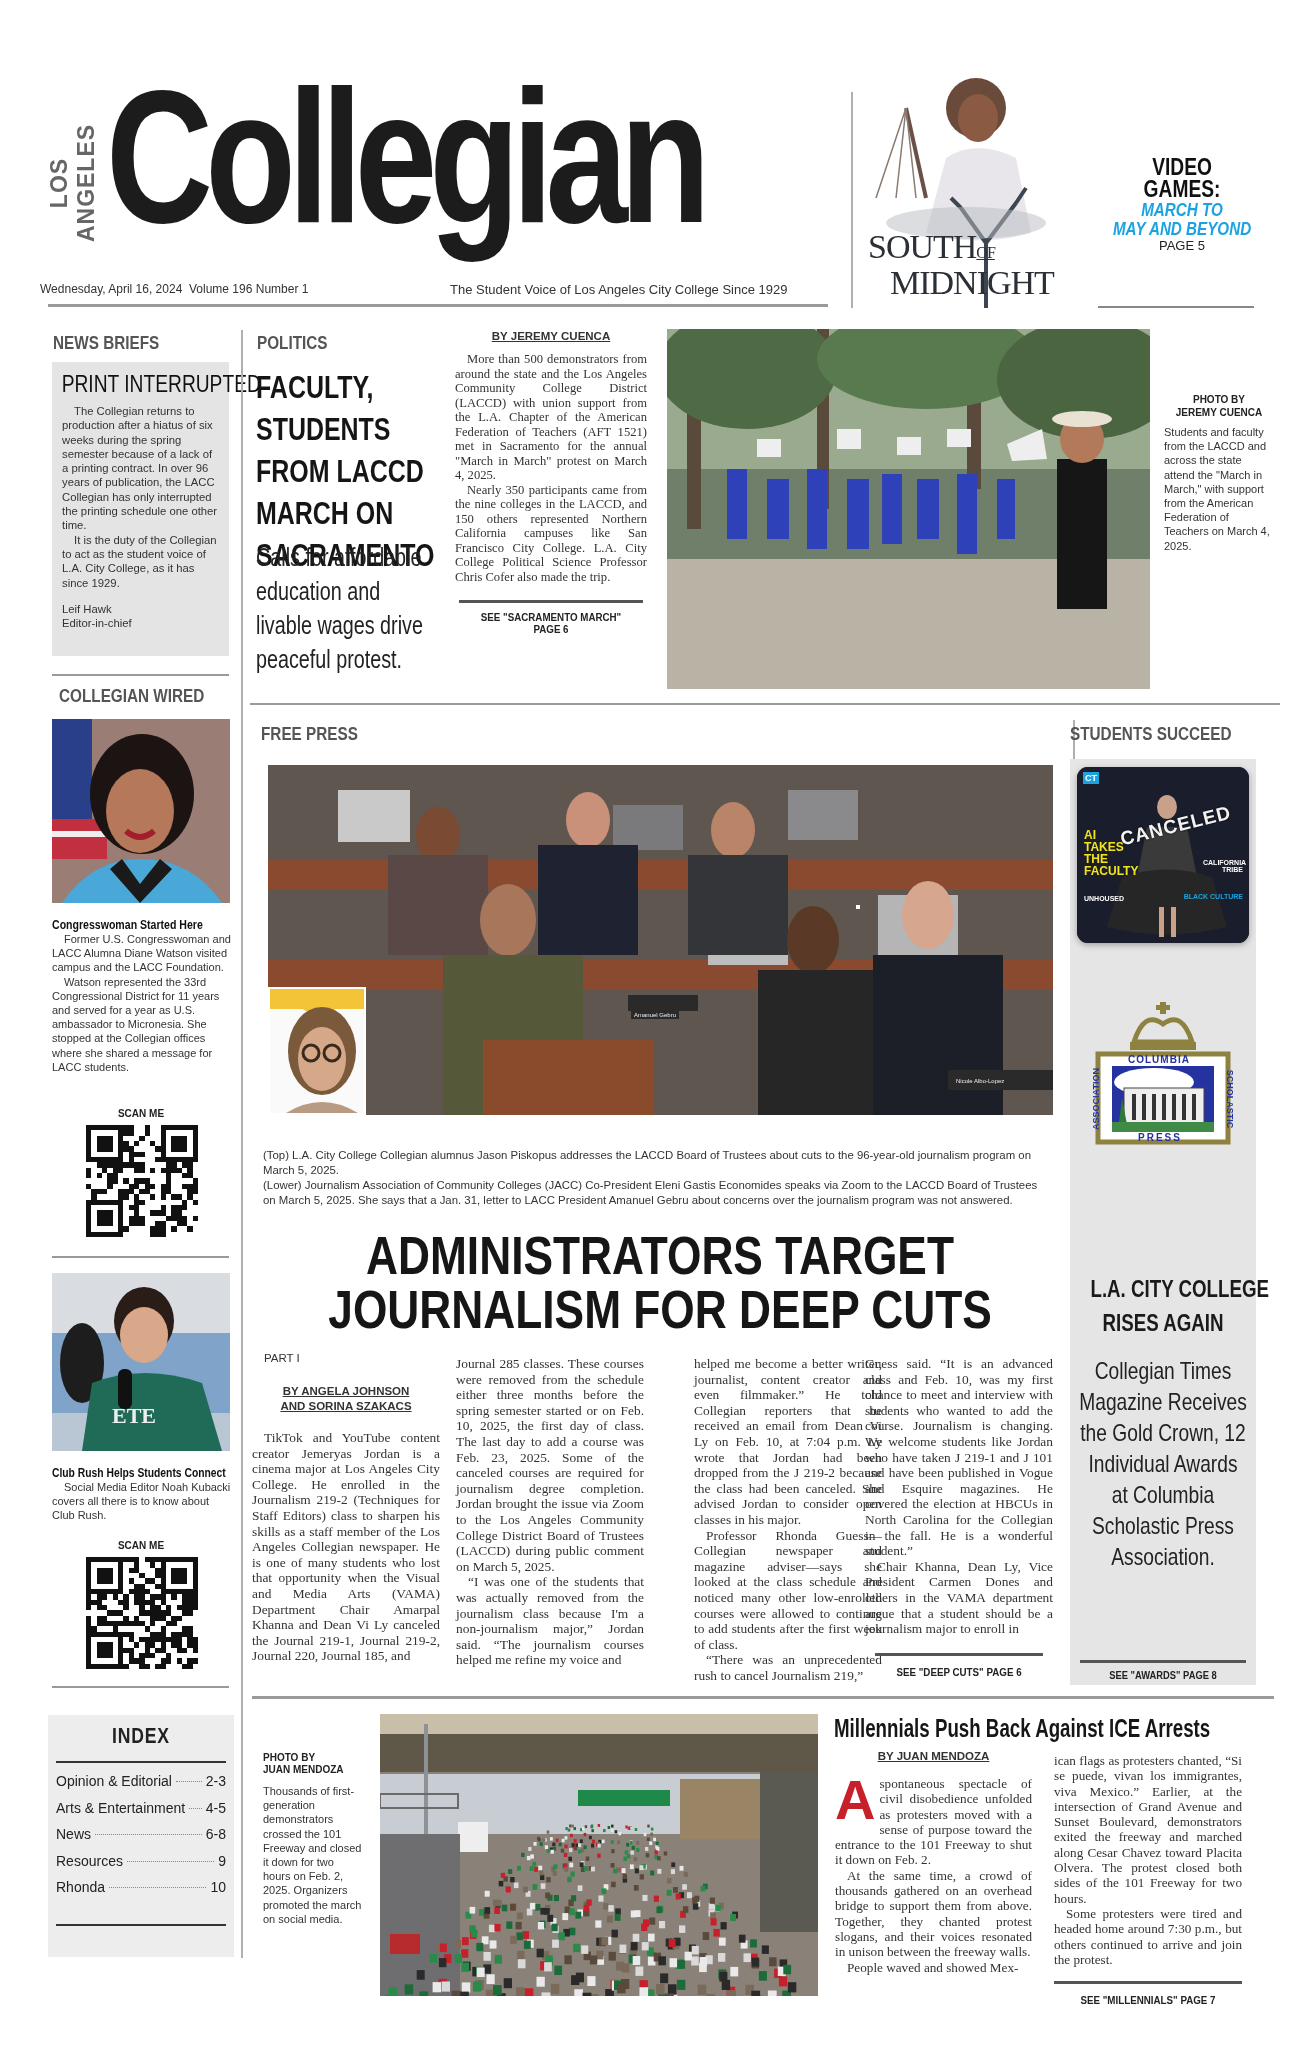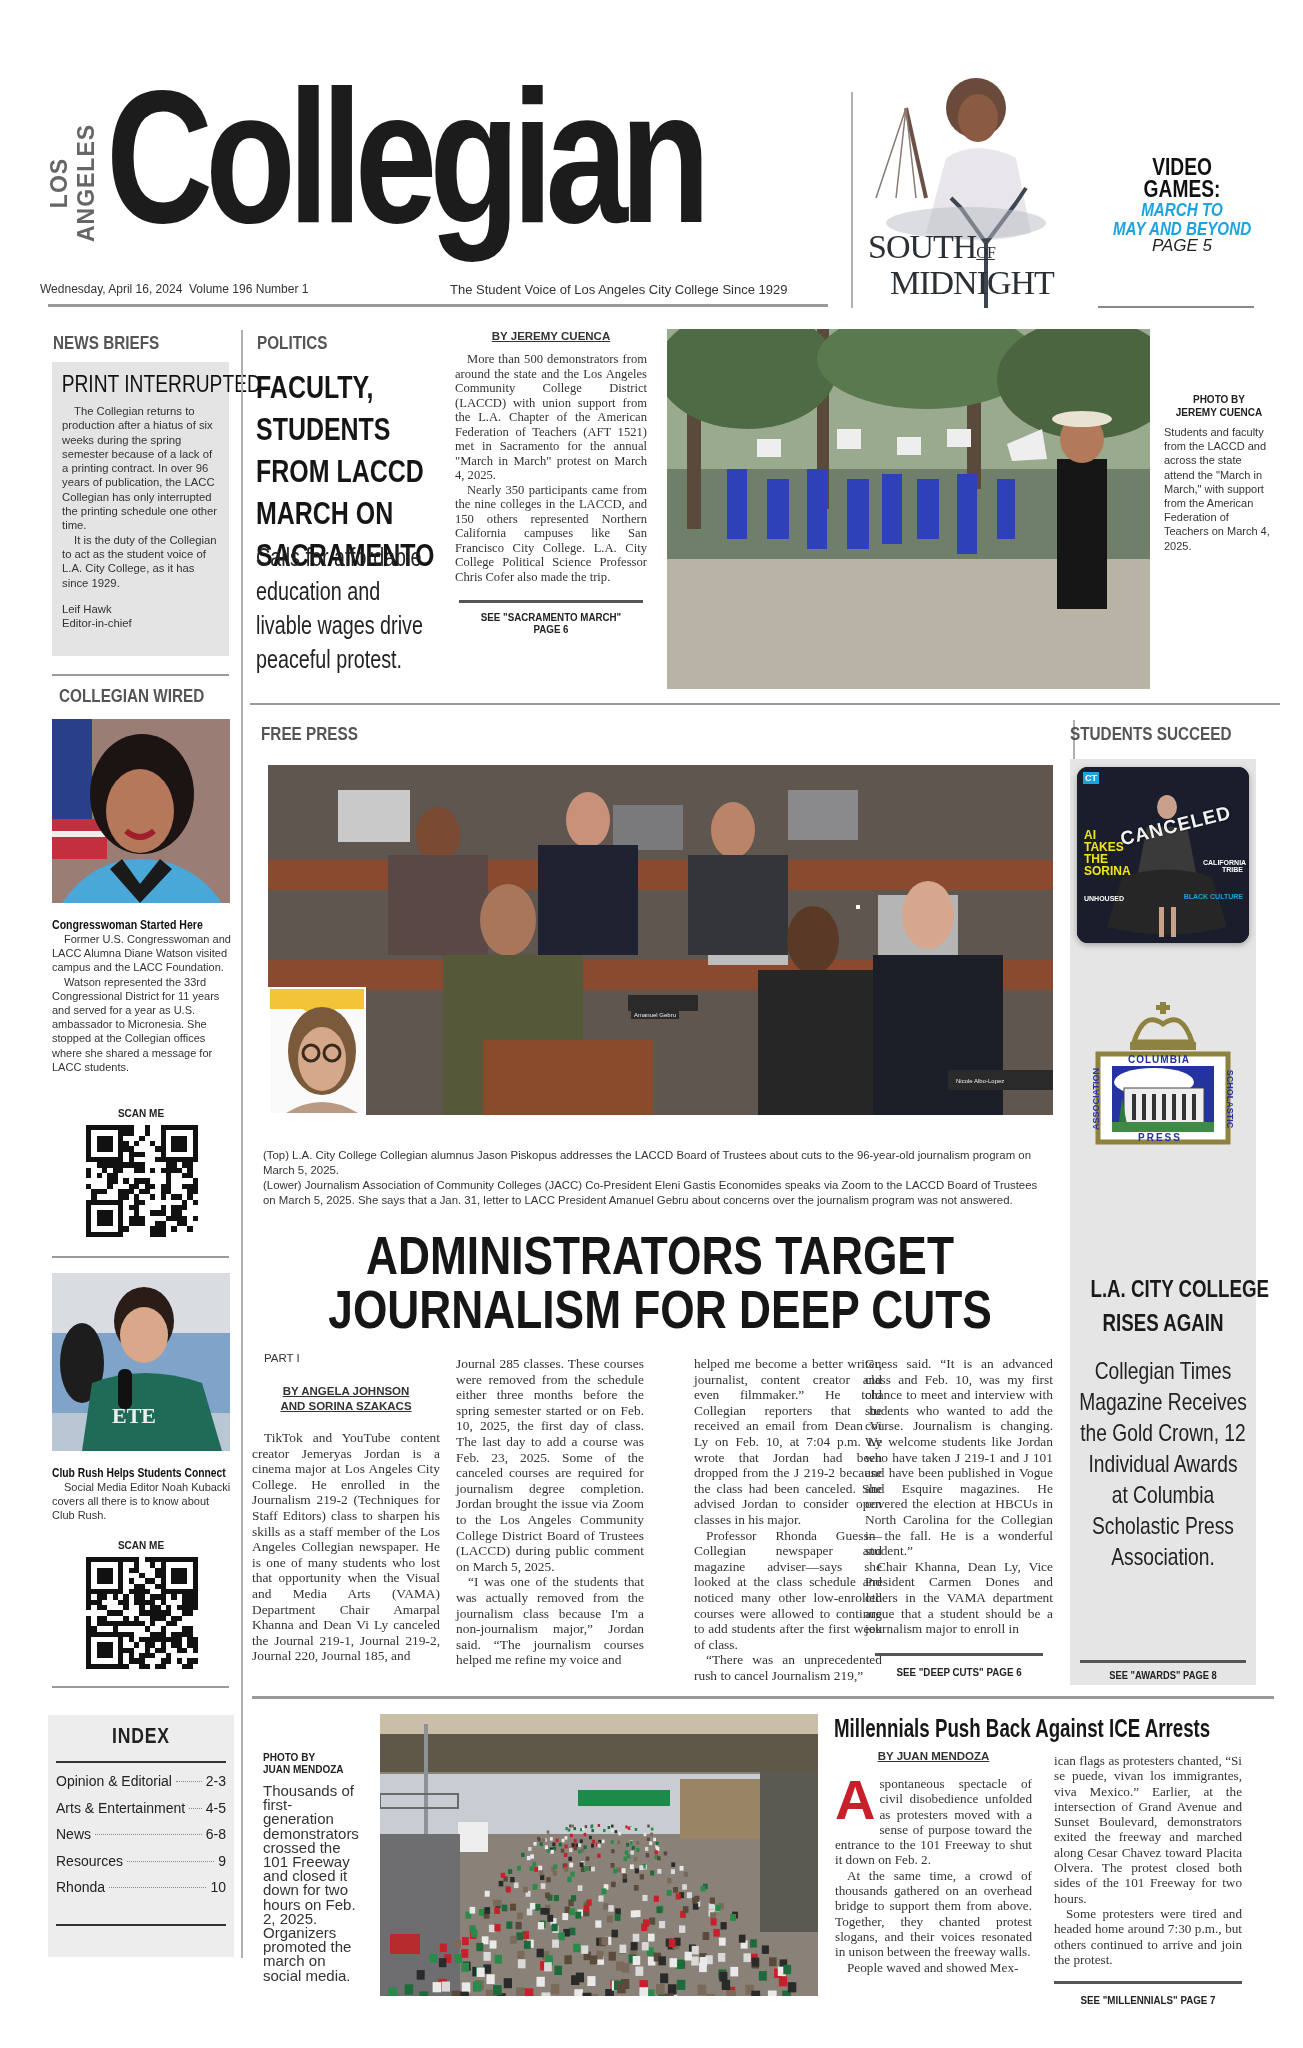--- a/index.html
+++ b/index.html
@@ -52,21 +52,21 @@
     <div class="abs serif" style="left:2px;top:184px;font-size:34px;line-height:30px;color:#2b2f36;letter-spacing:-1px;">
       <span>SOUTH</span><span style="font-size:16px;text-decoration:underline;">OF</span><br>
       <span style="padding-left:22px;">MIDNIGHT</span>
     </div>
   </div>
   <div class="abs cond" style="left:226px;top:108px;width:180px;text-align:center;font-weight:bold;line-height:22px;">
     <div style="font-size:24px;color:#111;transform:scaleX(0.8);">VIDEO</div>
     <div style="font-size:24px;color:#111;transform:scaleX(0.8);">GAMES:</div>
     <div style="font-size:19px;color:#1aa3e0;font-style:italic;transform:scaleX(0.8);line-height:19px;">MARCH TO</div>
     <div style="font-size:19px;color:#1aa3e0;font-style:italic;transform:scaleX(0.8);line-height:19px;white-space:nowrap;">MAY AND BEYOND</div>
-    <div style="font-size:17px;color:#222;font-weight:normal;line-height:16px;font-style:italic;">PAGE 5</div>
+    <div style="font-size:13px;color:#222;font-weight:normal;line-height:16px;">PAGE 5</div>
   </div>
   <div class="abs" style="left:232px;top:258px;width:156px;height:2px;background:#888;"></div>
 </div>
 
 <div class="abs sect cond" style="left:53px;top:333px;">NEWS BRIEFS</div>
 <div class="abs" style="left:52px;top:362px;width:177px;height:294px;background:#e4e4e4;padding:8px 10px;">
   <div class="cond" style="font-size:24px;color:#111;text-align:center;transform:scaleX(0.8);white-space:nowrap;margin-left:-20px;margin-right:-20px;">PRINT INTERRUPTED</div>
   <div class="sans-small" style="margin-top:6px;font-size:11.3px;">
     <p style="text-indent:12px;">The Collegian returns to production after a hiatus of six weeks during the spring semester because of a lack of a printing contract. In over 96 years of publication, the LACC Collegian has only interrupted the printing schedule one other time.</p>
     <p style="text-indent:12px;">It is the duty of the Collegian to act as the student voice of L.A. City College, as it has since 1929.</p>
@@ -1190,21 +1190,21 @@
       <path d="M45 110 Q90 95 135 110 L150 160 Q90 175 30 160 Z" fill="#262626"></path>
       <rect x="82" y="140" width="5" height="30" fill="#c9a08a"></rect>
         <rect x="94" y="140" width="5" height="30" fill="#c9a08a"></rect>
     </svg>
     <div class="abs" style="left:6px;top:5px;background:#1aa3e0;color:#fff;font-weight:bold;font-size:9px;padding:1px 2px;">CT</div>
     <div class="abs" style="left:42px;top:48px;font-weight:bold;font-size:19px;color:#f2f2f2;transform:rotate(-14deg);text-shadow:0 0 2px #000;letter-spacing:1px;">CANCELED</div>
     <div class="abs" style="left:7px;top:62px;font-weight:bold;font-size:12px;line-height:12px;color:#f2e31c;">
       <div>AI</div>
       <div>TAKES</div>
       <div>THE</div>
-      <div>SORINA</div>
+      <div>FACULTY</div>
     </div>
     <div class="abs" style="right:6px;top:92px;font-weight:bold;font-size:7px;color:#fff;width:40px;text-align:right;">CALIFORNIA TRIBE</div>
     <div class="abs" style="left:7px;top:128px;font-weight:bold;font-size:7px;color:#fff;">UNHOUSED</div>
     <div class="abs" style="right:6px;top:126px;font-weight:bold;font-size:7px;color:#1aa3e0;">BLACK CULTURE</div>
   </div>
 
   <div class="abs" style="left:0;top:513px;width:186px;text-align:center;font-weight:bold;font-size:24px;line-height:34px;color:#1a1a1a;">
     <div style="transform:scaleX(0.78);white-space:nowrap;">L.A. CITY COLLEGE</div>
     <div style="transform:scaleX(0.78);white-space:nowrap;">RISES AGAIN</div>
   </div>
@@ -1239,21 +1239,21 @@
   <div class="abs cond" style="left:-12px;top:596px;width:210px;text-align:center;font-size:24px;line-height:31px;color:#222;transform:scaleX(0.8);">Collegian Times Magazine Receives the Gold Crown, 12 Individual Awards at Columbia Scholastic Press Association.</div>
   <div class="abs seebar" style="left:10px;top:901px;width:166px;height:3px;"></div>
   <div class="abs see" style="left:0;top:910px;width:186px;font-size:11px;">SEE "AWARDS" PAGE 8</div>
 </div>
 
 <div class="abs" style="left:263px;top:1752px;width:100px;">
   <div style="font-weight:bold;font-size:10px;line-height:12px;color:#222;">
     <div>PHOTO BY</div>
     <div>JUAN MENDOZA</div>
   </div>
-  <p class="sans-small" style="margin-top:8px;font-size:15px;line-height:14.2px;">Thousands of first-generation demonstrators crossed the 101 Freeway and closed it down for two hours on Feb. 2, 2025. Organizers promoted the march on social media.</p>
+  <p class="sans-small" style="margin-top:8px;font-size:11px;line-height:14.2px;">Thousands of first-generation demonstrators crossed the 101 Freeway and closed it down for two hours on Feb. 2, 2025. Organizers promoted the march on social media.</p>
 </div>
 
 <div class="photo" style="left:380px;top:1714px;width:438px;height:282px;background:#9c8f84;">
   <svg width="438" height="282">
     <rect width="438" height="282" fill="#8a8278"></rect>
     <rect x="0" y="60" width="438" height="60" fill="#c7cdd2"></rect>
     <rect x="0" y="0" width="438" height="58" fill="#5f5849"></rect>
     <rect x="0" y="0" width="438" height="20" fill="#c9bfa8"></rect>
     <rect x="380" y="58" width="58" height="160" fill="#5a5a52"></rect>
     <rect x="300" y="65" width="80" height="60" fill="#9a8466"></rect>

